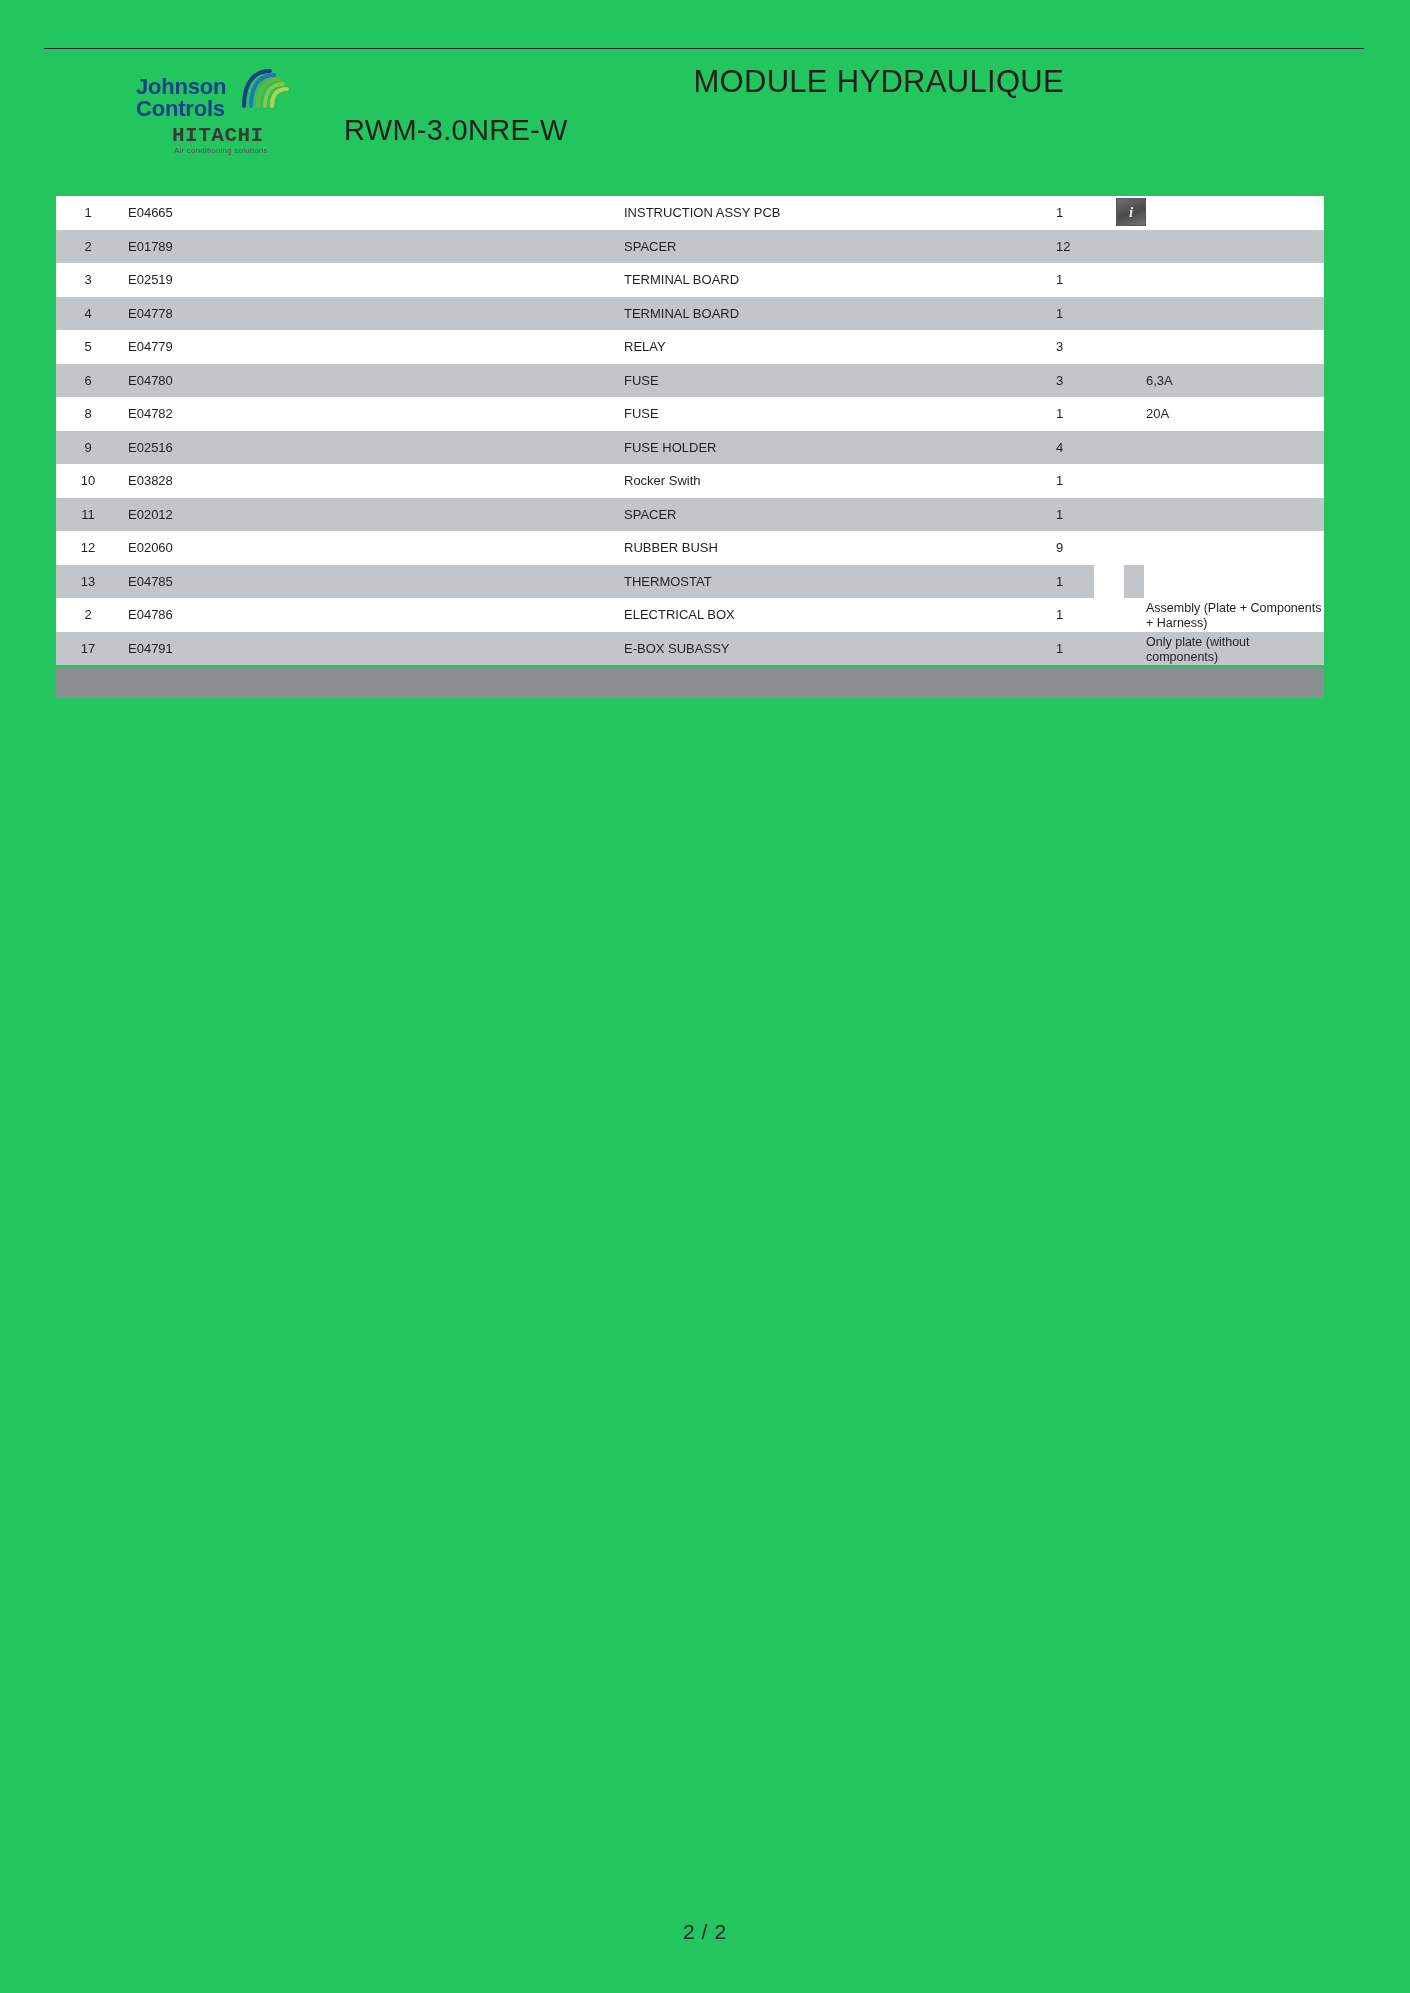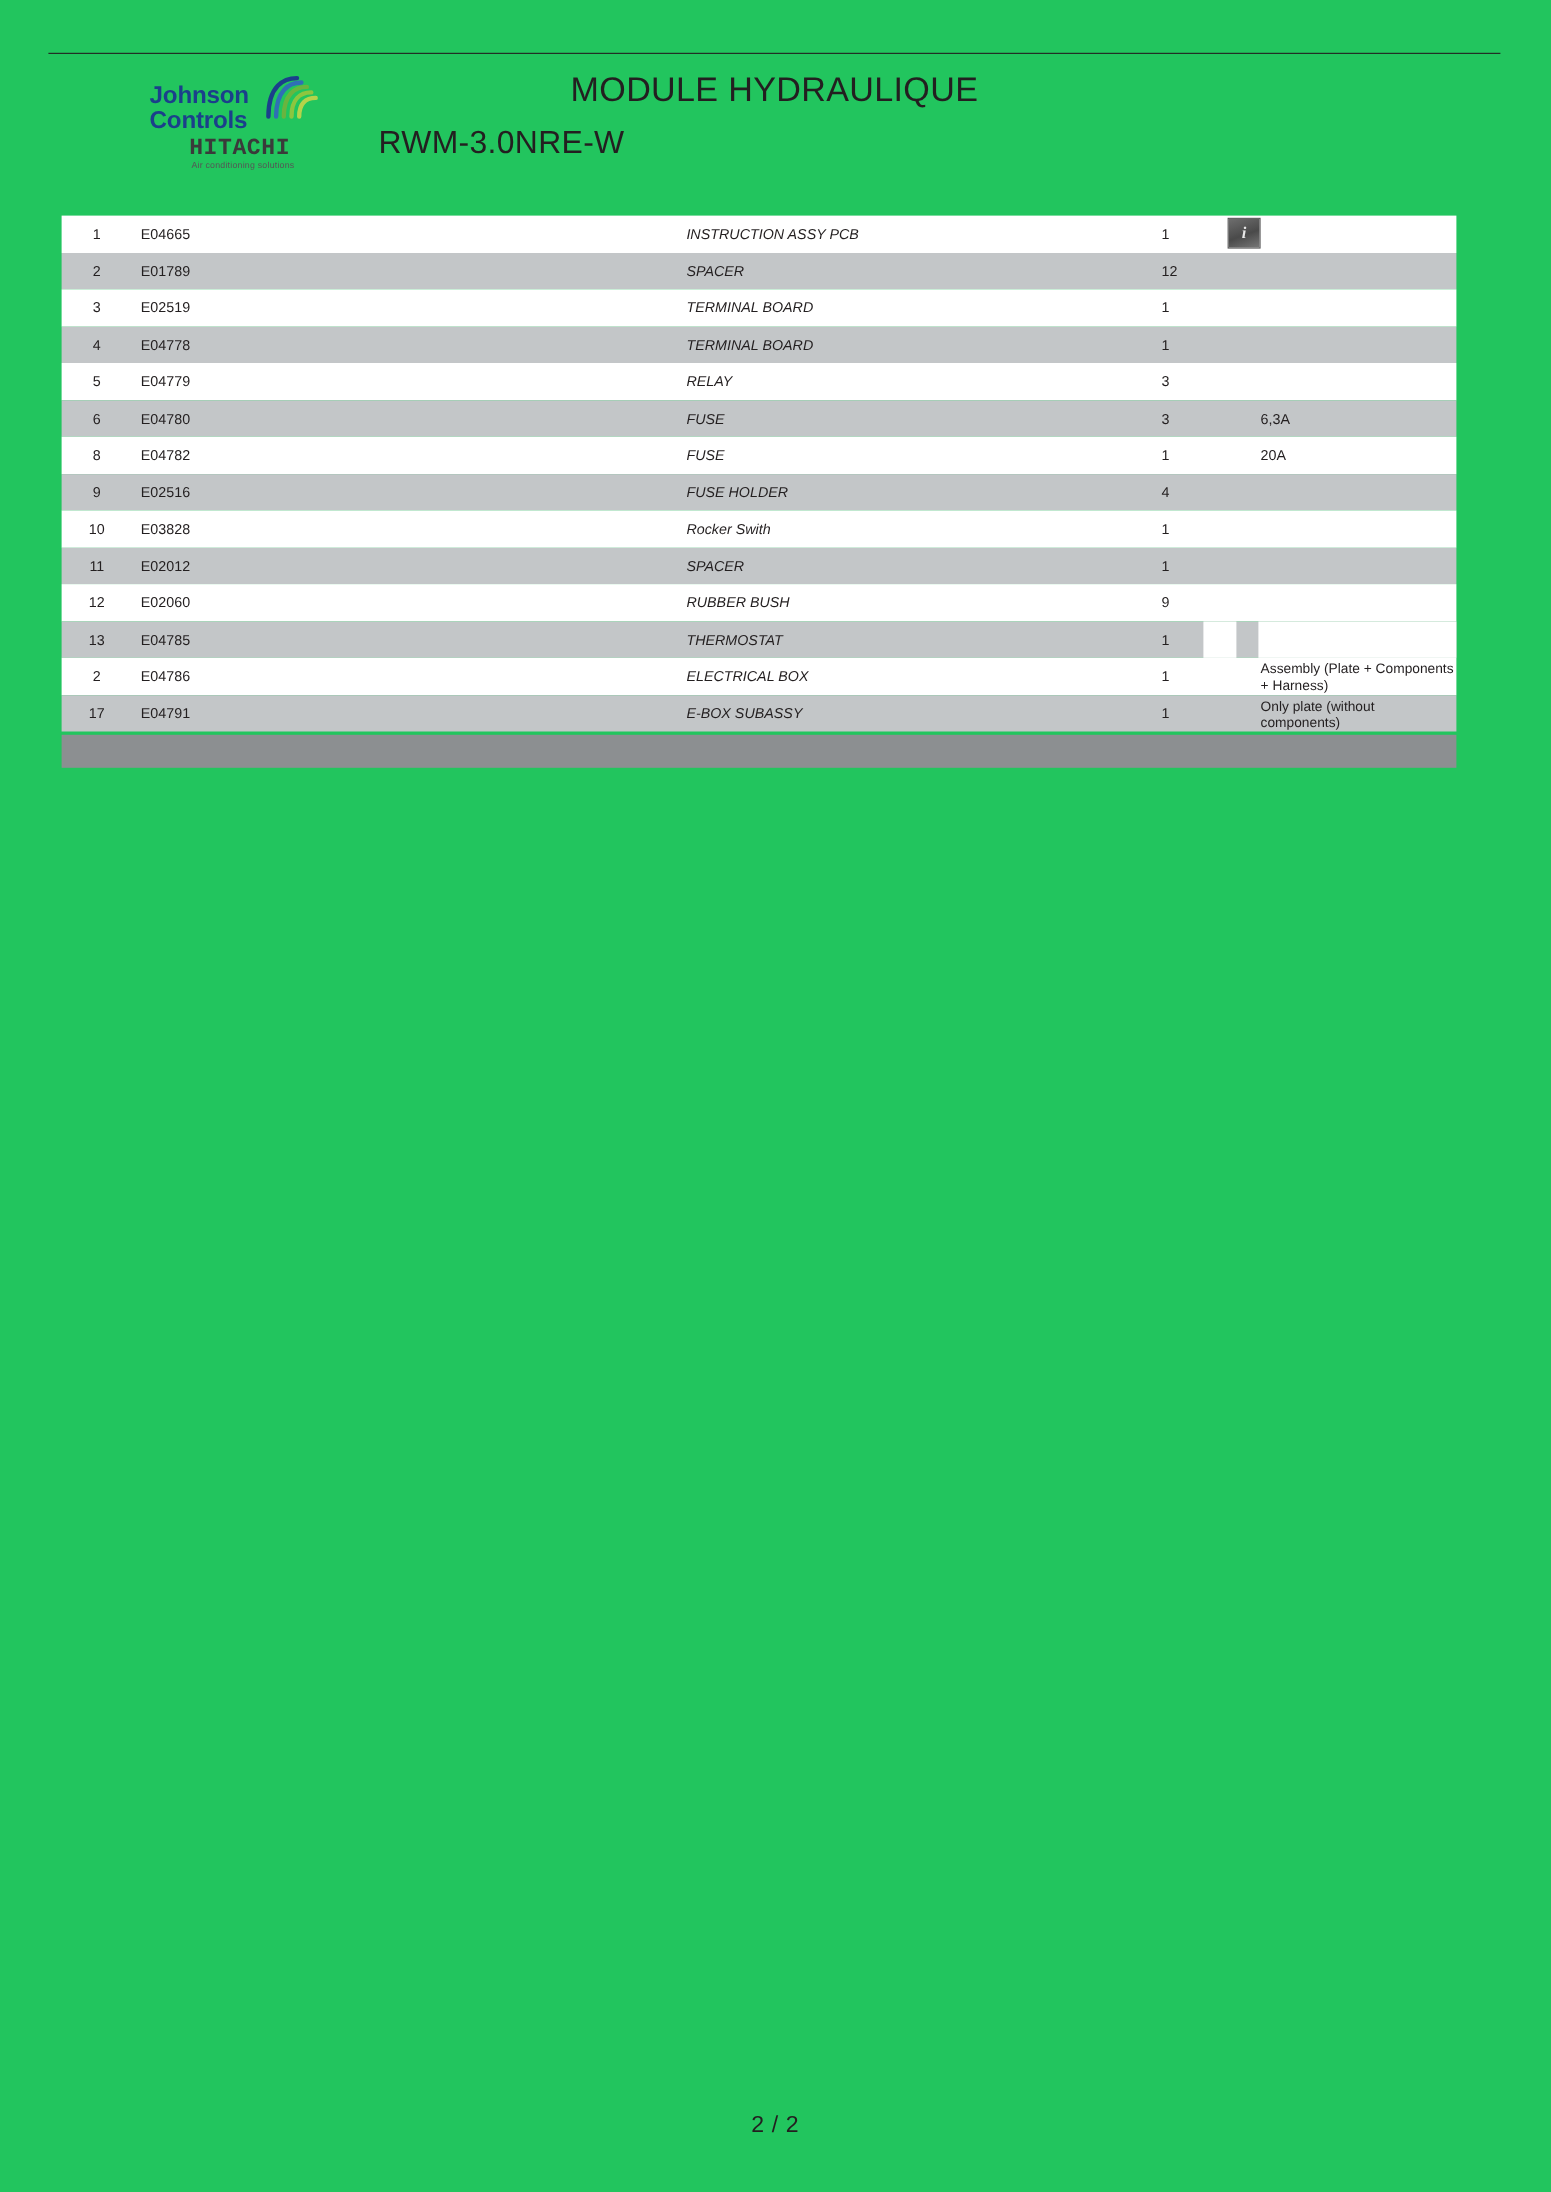--- a/index.html
+++ b/index.html
@@ -97,21 +97,21 @@
     font-size: 8px;
     color: #555555;
     letter-spacing: 0.2px;
   }
 
   .title-main {
     position: absolute;
     left: 300px;
     top: 12px;
     width: 720px;
-    text-align: center;
+    text-align: right;
     font-size: 31px;
     font-weight: normal;
     color: #231f20;
     letter-spacing: 0.3px;
   }
   .title-sub {
     position: absolute;
     left: 300px;
     top: 62px;
     width: 720px;
@@ -159,21 +159,20 @@
     color: #231f20;
   }
   .prow .c-desc {
     position: absolute;
     left: 568px;
     top: 0;
     height: 33.5px;
     line-height: 33.5px;
     font-size: 13px;
     color: #231f20;
-    font-style: italic;
   }
   .prow .c-qty {
     position: absolute;
     left: 1000px;
     top: 0;
     width: 40px;
     height: 33.5px;
     line-height: 33.5px;
     text-align: left;
     font-size: 13px;

